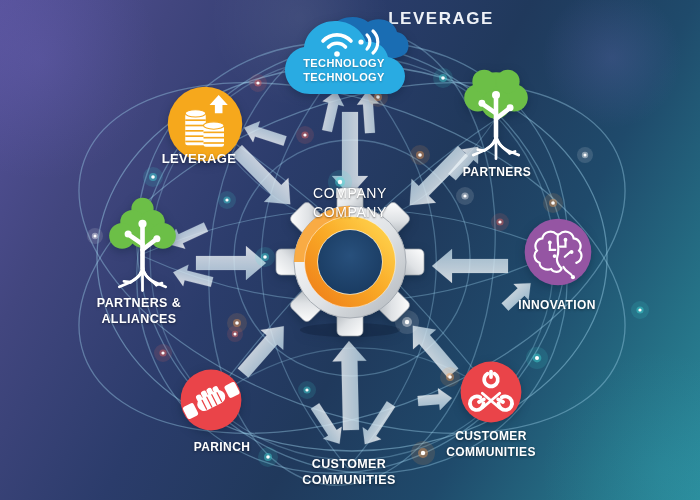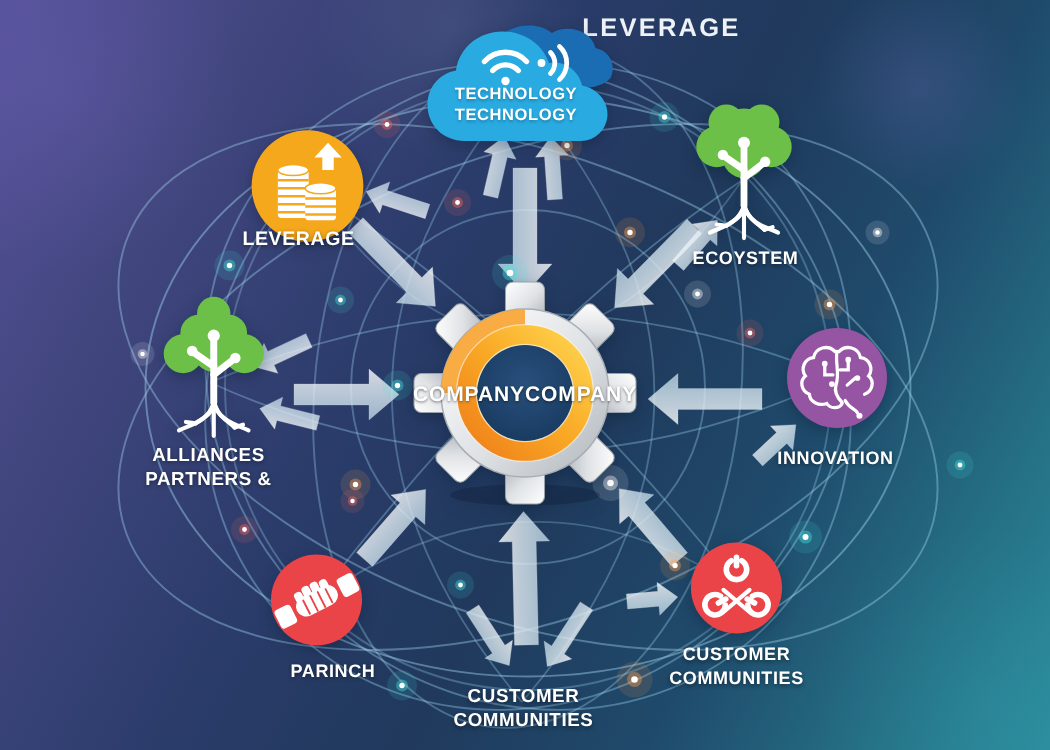--- a/index.html
+++ b/index.html
@@ -16,22 +16,22 @@
   .layer{position:absolute;left:0;top:0;}
   .title{position:absolute;left:376px;top:9px;width:130px;text-align:center;
     color:#eef2f7;font-size:17px;font-weight:bold;letter-spacing:1.5px;}
   .node{position:absolute;}
   .node svg{filter:drop-shadow(0 3px 5px rgba(0,20,40,.30));}
   .lbl{position:absolute;color:#fff;font-size:12px;font-weight:bold;text-align:center;
     letter-spacing:.4px;line-height:1.3;text-shadow:0 1px 3px rgba(0,0,0,.45);}
   .cloud-lbl{position:absolute;left:0;right:6px;top:44px;text-align:center;color:#fff;
     font-size:11px;font-weight:bold;letter-spacing:.4px;line-height:1.3;text-shadow:0 1px 2px rgba(0,0,0,.25);}
   .cloud-lbl span,.lbl span{display:block;}
-  .gear-lbl{position:absolute;inset:0;display:flex;flex-direction:row;align-items:center;
-    justify-content:center;color:#fff;font-size:14px;font-weight:bold;letter-spacing:.6px;line-height:1.35;
+  .gear-lbl{position:absolute;inset:0;display:flex;flex-direction:column;align-items:center;
+    justify-content:flex-start;color:#fff;font-size:14px;font-weight:normal;letter-spacing:.6px;line-height:1.35;
     text-shadow:0 1px 2px rgba(0,0,0,.5);}
   .orbit{fill:none;stroke:#9fd4ee;stroke-width:1.3;}
   .chord{fill:none;stroke:#9fd4ee;stroke-width:1.2;}
   .arrow{fill:url(#agrad);opacity:.8;stroke:rgba(255,255,255,.28);stroke-width:.6;}
   .sp .core{fill:#fff;}
   .sp .g1{opacity:.13;} .sp .g2{opacity:.4;}
   .sp.cy .g1,.sp.cy .g2{fill:#45e6e2;}
   .sp.or .g1,.sp.or .g2{fill:#ffa050;}
   .sp.rd .g1,.sp.rd .g2{fill:#ff6a5e;}
   .sp.wh .g1,.sp.wh .g2{fill:#ffffff;}
@@ -296,21 +296,21 @@
             <path d="M50,76 C52,88 59,90 65,96"></path>
           <path d="M50,78 C46,92 33,94 25,98"></path>
             <path d="M50,78 C54,92 67,94 75,98"></path>
           <path d="M50,78 L50,102"></path>
             <path d="M37,93 L30,92"></path>
             <path d="M65,96 L71,94"></path>
         </g>
       </g>
     </svg>
   </div>
-  <div class="lbl" style="left:427px;top:165px;width:140px;">ECOYSTEM</div>
+  <div class="lbl" style="left:427px;top:165px;width:140px;">PARTNERS</div>
 
   <div class="node" style="left:95px;top:196px;width:95px;height:102px;">
     <svg width="95" height="102" viewBox="0 0 100 110">
       <g>
         <g fill="#6cbf47">
           <circle cx="50" cy="14" r="12"></circle>
             <circle cx="39" cy="28" r="13"></circle>
             <circle cx="61" cy="28" r="13"></circle>
           <circle cx="28" cy="43" r="14"></circle>
             <circle cx="50" cy="41" r="15"></circle>
@@ -332,22 +332,22 @@
           <path d="M50,78 C46,92 33,94 25,98"></path>
             <path d="M50,78 C54,92 67,94 75,98"></path>
           <path d="M50,78 L50,102"></path>
             <path d="M37,93 L30,92"></path>
             <path d="M65,96 L71,94"></path>
         </g>
       </g>
     </svg>
   </div>
   <div class="lbl" style="left:69px;top:295px;width:140px;font-size:12.5px;">
-    <span>ALLIANCES</span>
-      <span>PARTNERS &amp;</span>
+    <span>PARTNERS &amp;</span>
+      <span>ALLIANCES</span>
   </div>
 
   <div class="node" style="left:524px;top:218px;width:68px;height:68px;">
     <svg width="68" height="68" viewBox="0 0 100 100">
       <circle cx="50" cy="50" r="49" fill="#9555a3"></circle>
       <g stroke="#fff" stroke-width="3.2" fill="none" stroke-linecap="round">
         <path d="M48,24 C41,17 29,20 27,30 C18,31 14,41 19,48 C13,53 15,63 23,66 C23,73 32,78 40,75 C43,80 52,81 55,75"></path>
         <path d="M52,24 C59,17 71,20 73,30 C82,31 86,41 81,48 C87,53 85,63 77,66"></path>
         <path d="M50,24 C48,36 53,45 49,57 C47,64 51,70 55,74"></path>
         <path d="M38,38 L38,47 L46,47"></path>

